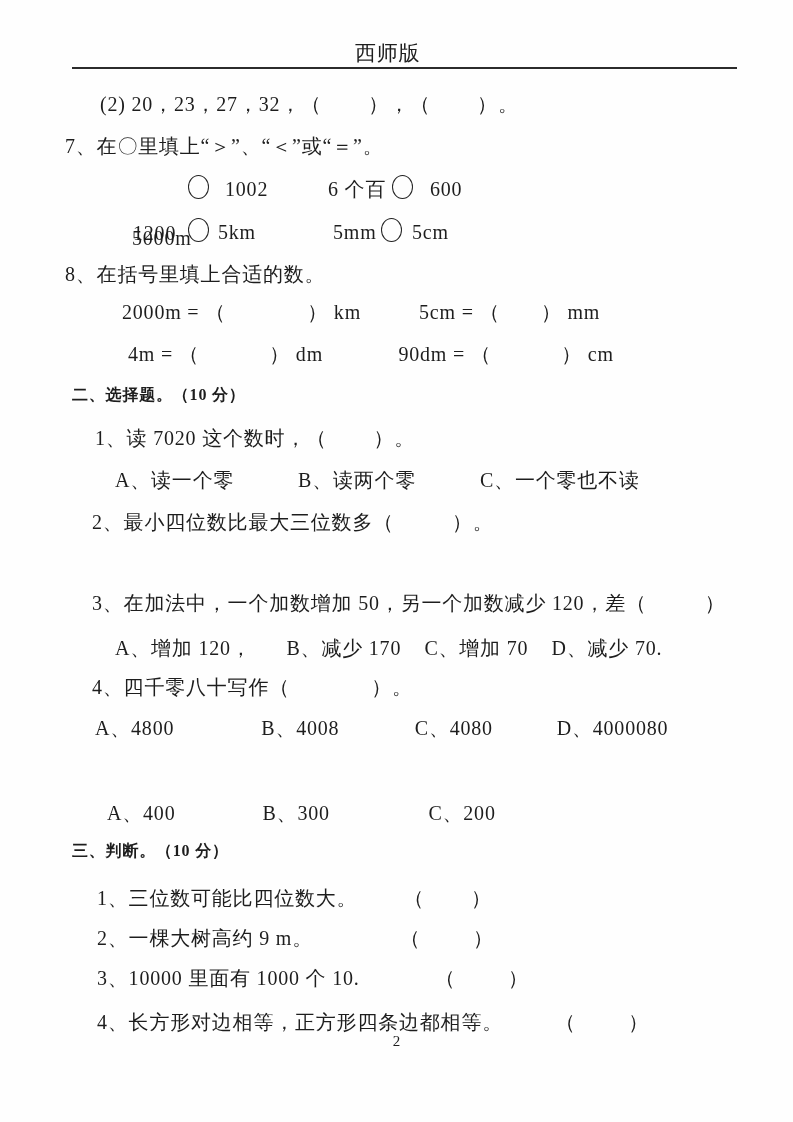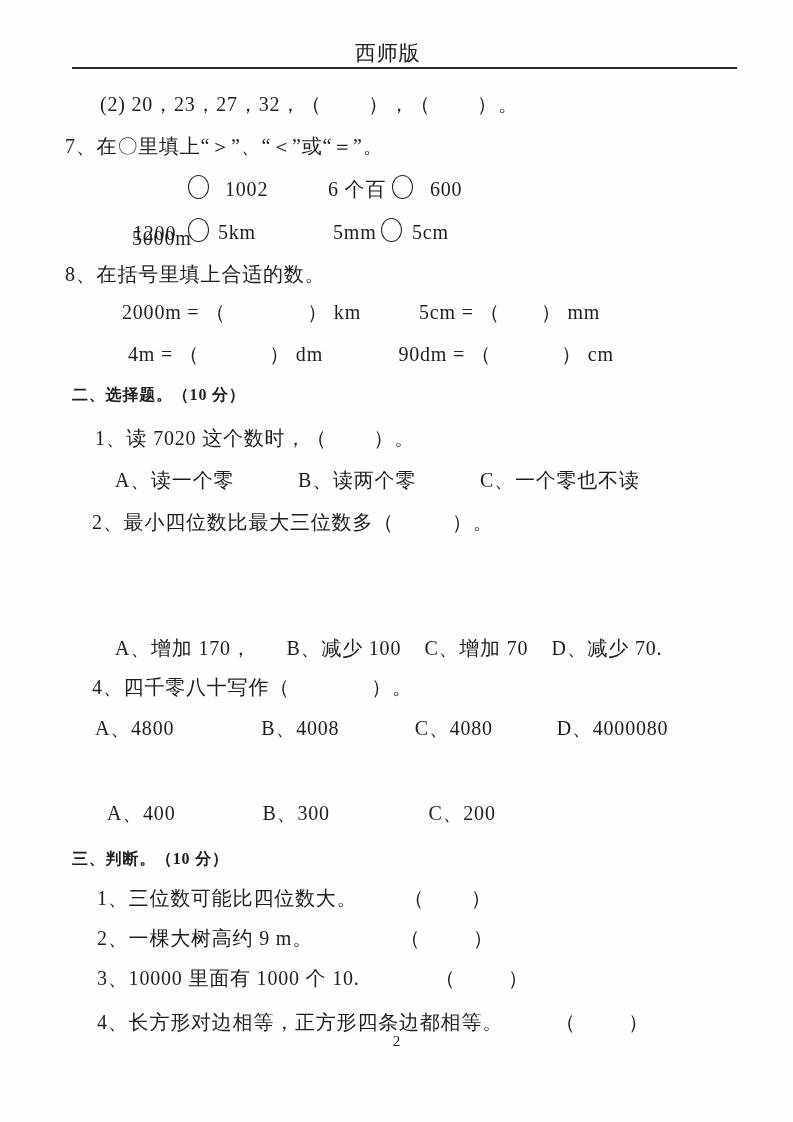--- a/index.html
+++ b/index.html
@@ -82,28 +82,29 @@
   <div class="line" style="left:122px; top:301px;">2000m = （              ） km          5cm = （       ） mm</div>
   <div class="line" style="left:128px; top:343px;">4m = （            ） dm             90dm = （            ） cm</div>
 
   <div class="line bold" style="left:72px; top:386px;">二、选择题。（10 分）</div>
 
   <div class="line" style="left:95px; top:427px;">1、读 7020 这个数时，（        ）。</div>
   <div class="line" style="left:115px; top:469px;">A、读一个零           B、读两个零           C、一个零也不读</div>
 
   <div class="line" style="left:92px; top:511px;">2、最小四位数比最大三位数多（          ）。</div>
 
-  <div class="line" style="left:115px; top:637px;">A、增加 170，      B、减少 100    C、增加 70    D、减少 70.</div>
+  <div class="line" style="left:92px; top:592px;">3、在加法中，一个加数增加 50，另一个加数减少 120，差（          ）</div>
+  <div class="line" style="left:115px; top:637px;">A、增加 120，      B、减少 170    C、增加 70    D、减少 70.</div>
 
   <div class="line" style="left:92px; top:676px;">4、四千零八十写作（              ）。</div>
   <div class="line" style="left:95px; top:717px;">A、4800               B、4008             C、4080           D、4000080</div>
 
   <div class="line" style="left:107px; top:802px;">A、400               B、300                 C、200</div>
 
-  <div class="line bold" style="left:72px; top:842px;margin-top:8px;">三、判断。（10 分）</div>
+  <div class="line bold" style="left:72px; top:842px;">三、判断。（10 分）</div>
 
   <div class="line" style="left:97px; top:887px;">1、三位数可能比四位数大。        （        ）</div>
   <div class="line" style="left:97px; top:927px;">2、一棵大树高约 9 m。               （         ）</div>
   <div class="line" style="left:97px; top:967px;">3、10000 里面有 1000 个 10.             （         ）</div>
   <div class="line" style="left:97px; top:1011px;">4、长方形对边相等，正方形四条边都相等。         （         ）</div>
 
   <div class="pageno">2</div>
 
 </div>
 

